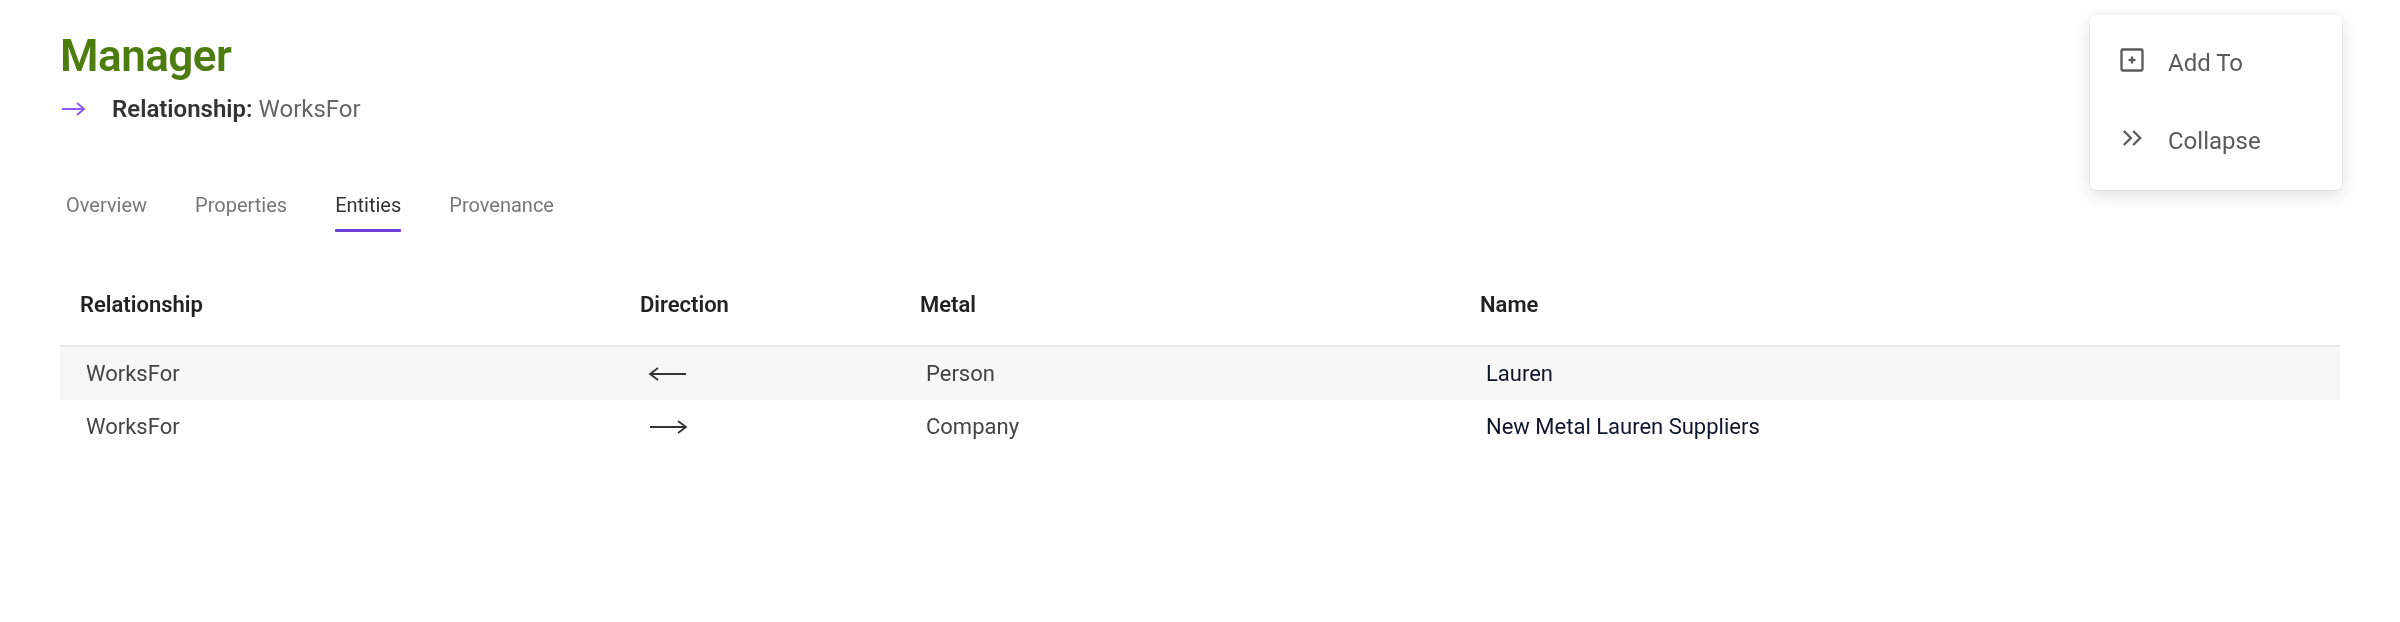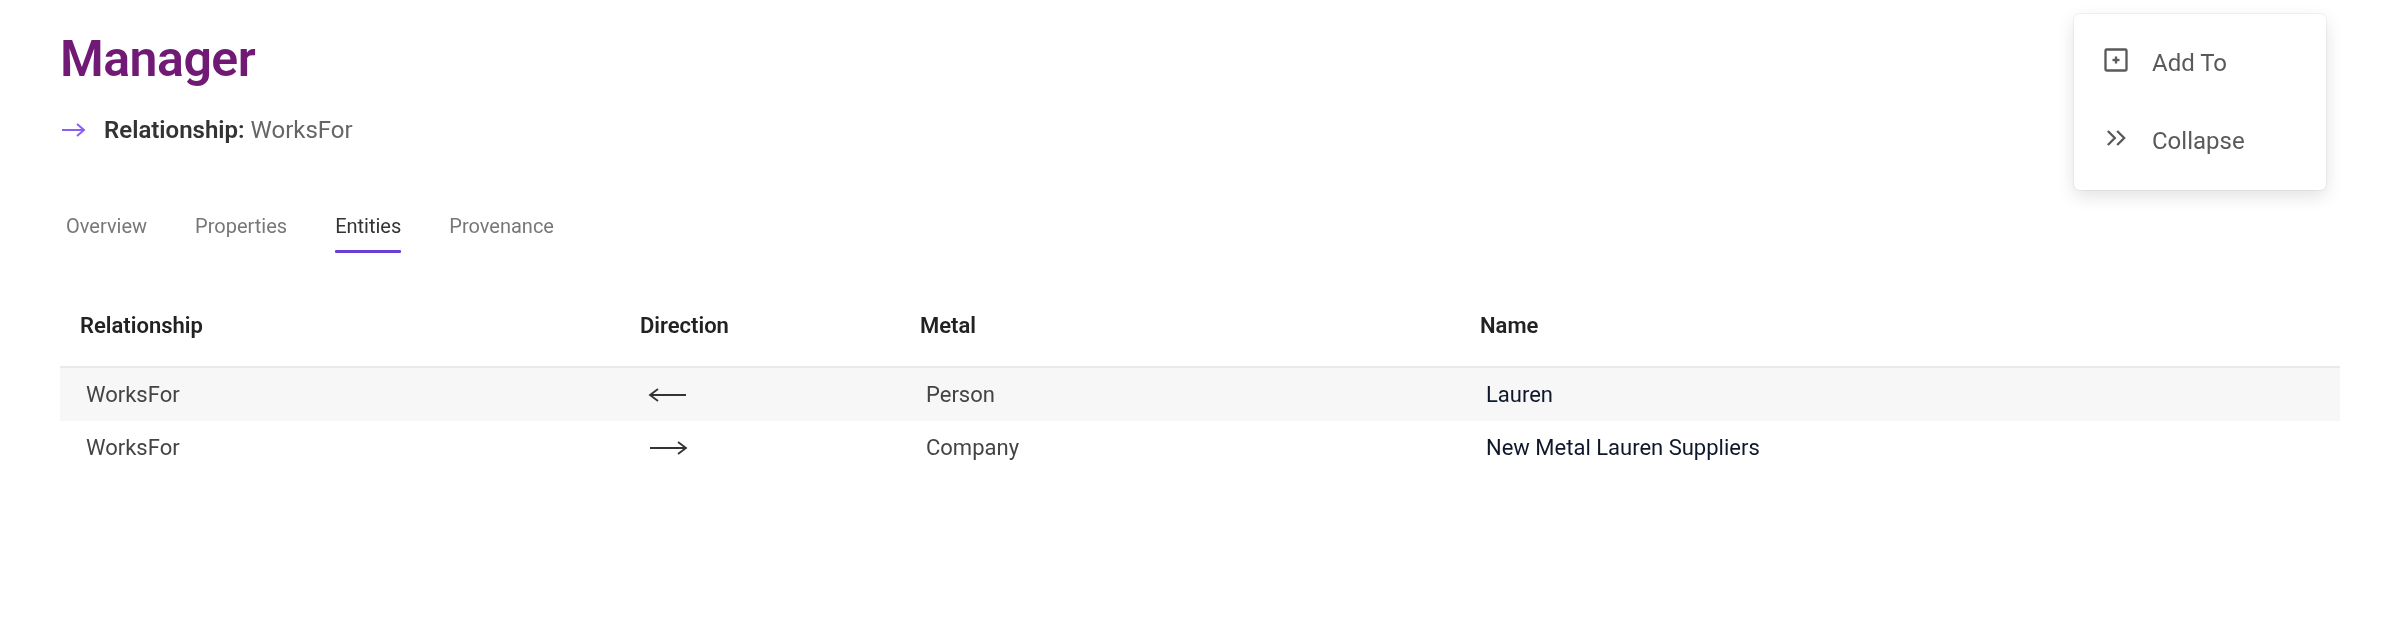--- a/index.html
+++ b/index.html
@@ -10,31 +10,31 @@
       height: 622px;
       position: relative;
       color: #323232;
     }
 
     .content {
       padding: 30px 60px 60px 60px;
     }
 
     .page-title {
-      font-size: 50px;
+      font-size: 44px;
       font-weight: 600;
-      color: #701a75;
-      margin-bottom: 28px;
+      color: #4d7c0f;
+      margin-bottom: 13px;
       letter-spacing: -0.5px;
     }
 
     .relationship-line {
       display: flex;
       align-items: center;
-      gap: 16px;
+      gap: 24px;
       margin-bottom: 70px;
       font-size: 24px;
     }
 
     .rel-arrow-icon {
       display: inline-flex;
       align-items: center;
       justify-content: center;
       color: #8b5cf6;
     }
@@ -116,21 +116,21 @@
       color: #0f172a;
       cursor: pointer;
     }
 
     .dir svg { width: 44px; height: 18px; display: block; stroke: #333; }
 
     
     .floating-menu {
       position: absolute;
       top: 14px;
-      right: 74px;
+      right: 58px;
       width: 252px;
       background: #fff;
       border-radius: 6px;
       box-shadow: 0 6px 18px rgba(0,0,0,0.12), 0 0 0 1px rgba(0,0,0,0.04);
       padding: 10px 0;
     }
 
     .menu-item {
       display: flex;
       align-items: center;

